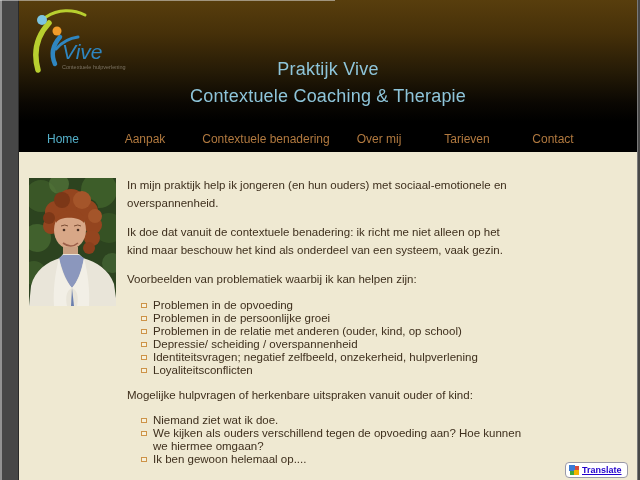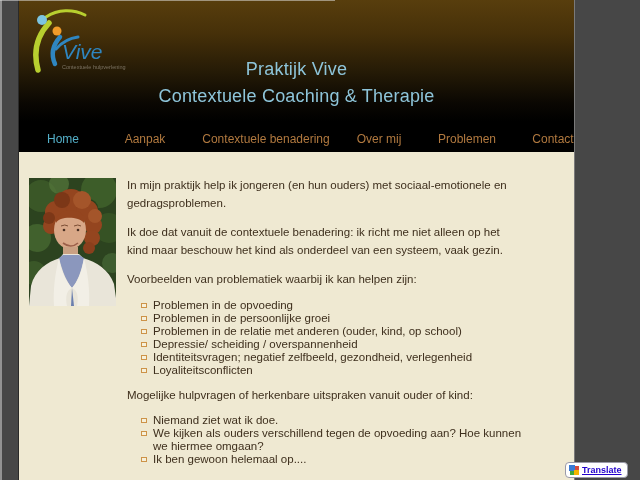--- a/index.html
+++ b/index.html
@@ -4,21 +4,21 @@
 <style>
   html,body{margin:0;padding:0;}
   body{
     width:640px;height:480px;position:relative;overflow:hidden;
     background:#474747;
     font-family:"Liberation Sans", sans-serif;
   }
   .edge-left{position:absolute;left:0;top:0;width:2px;height:480px;background:#939393;}
   .edge-top{position:absolute;left:0;top:0;width:335px;height:1px;background:rgba(220,220,220,.55);}
   .page{
-    position:absolute;left:19px;top:0;width:555px;height:480px;
+    position:absolute;left:19px;top:0;width:618px;height:480px;
     box-shadow:1px 0 0 rgba(255,255,255,.28), -1px 0 0 rgba(0,0,0,.4);
   }
   
   .header{
     position:absolute;top:0;left:0;width:100%;height:152px;
     background:linear-gradient(#583e0d 0%, #463009 22%, #241a06 48%, #0a0702 68%, #000 80%);
   }
   .logo{position:absolute;left:10px;top:6px;width:120px;height:72px;}
   .site-titles{
     position:absolute;top:56px;left:0;width:100%;text-align:center;
@@ -92,21 +92,21 @@
     <div class="site-titles">
       <div>Praktijk Vive</div>
       <div>Contextuele Coaching &amp; Therapie</div>
     </div>
 
     <div class="nav">
       <span class="nav-item active" style="left:44px">Home</span>
       <span class="nav-item" style="left:126px">Aanpak</span>
       <span class="nav-item" style="left:247px">Contextuele benadering</span>
       <span class="nav-item" style="left:360px">Over mij</span>
-      <span class="nav-item" style="left:448px">Problemen</span>
+      <span class="nav-item" style="left:448px">Tarieven</span>
       <span class="nav-item" style="left:534px">Contact</span>
     </div>
   </div>
 
   <div class="content">
 
     <svg class="portrait" viewBox="0 0 87 128">
       <rect width="87" height="128" fill="#2c431f"></rect>
       <circle cx="12" cy="18" r="16" fill="#3c5a28" opacity=".9"></circle>
       <circle cx="70" cy="12" r="18" fill="#42642c" opacity=".8"></circle>
@@ -143,31 +143,31 @@
 
       <path d="M 0,128 L 2,108 C 6,92 18,84 31,80 L 34,76 L 50,76 L 54,80 C 68,84 80,92 85,106 L 87,120 L 87,128 Z" fill="#e9e5d9"></path>
       <path d="M 30,80 C 34,96 38,104 43,110 C 48,104 52,95 55,80 L 50,77 L 34,77 Z" fill="#8b97bd"></path>
       <path d="M 30,80 C 26,96 24,112 25,128 L 38,128 C 36,118 38,112 43,110 C 36,102 32,92 30,80 Z" fill="#f2efe6"></path>
       <path d="M 55,80 C 59,96 61,112 60,128 L 48,128 C 50,118 48,112 43,110 C 50,102 53,92 55,80 Z" fill="#f2efe6"></path>
       <path d="M 43,110 L 42,128 L 45,128 Z" fill="#6b7fae"></path>
     </svg>
 
     <div class="main-text">
       <p class="para">In mijn praktijk help ik jongeren (en hun ouders) met sociaal-emotionele en
-gedragsproblemen.</p>
+overspannenheid.</p>
       <p class="para">Ik doe dat vanuit de contextuele benadering: ik richt me niet alleen op het
 kind maar beschouw het kind als onderdeel van een systeem, vaak gezin.</p>
       <p class="para">Voorbeelden van problematiek waarbij ik kan helpen zijn:</p>
 
       <ul class="bullet-list">
         <li>Problemen in de opvoeding</li>
         <li>Problemen in de persoonlijke groei</li>
         <li>Problemen in de relatie met anderen (ouder, kind, op school)</li>
         <li>Depressie/ scheiding / overspannenheid</li>
-        <li>Identiteitsvragen; negatief zelfbeeld, gezondheid, verlegenheid</li>
+        <li>Identiteitsvragen; negatief zelfbeeld, onzekerheid, hulpverlening</li>
         <li>Loyaliteitsconflicten</li>
       </ul>
 
       <p class="para" style="margin-bottom:10px">Mogelijke hulpvragen of herkenbare uitspraken vanuit ouder of kind:</p>
 
       <ul class="bullet-list">
         <li>Niemand ziet wat ik doe.</li>
         <li>We kijken als ouders verschillend tegen de opvoeding aan? Hoe kunnen
 we hiermee omgaan?</li>
         <li>Ik ben gewoon helemaal op....</li>

